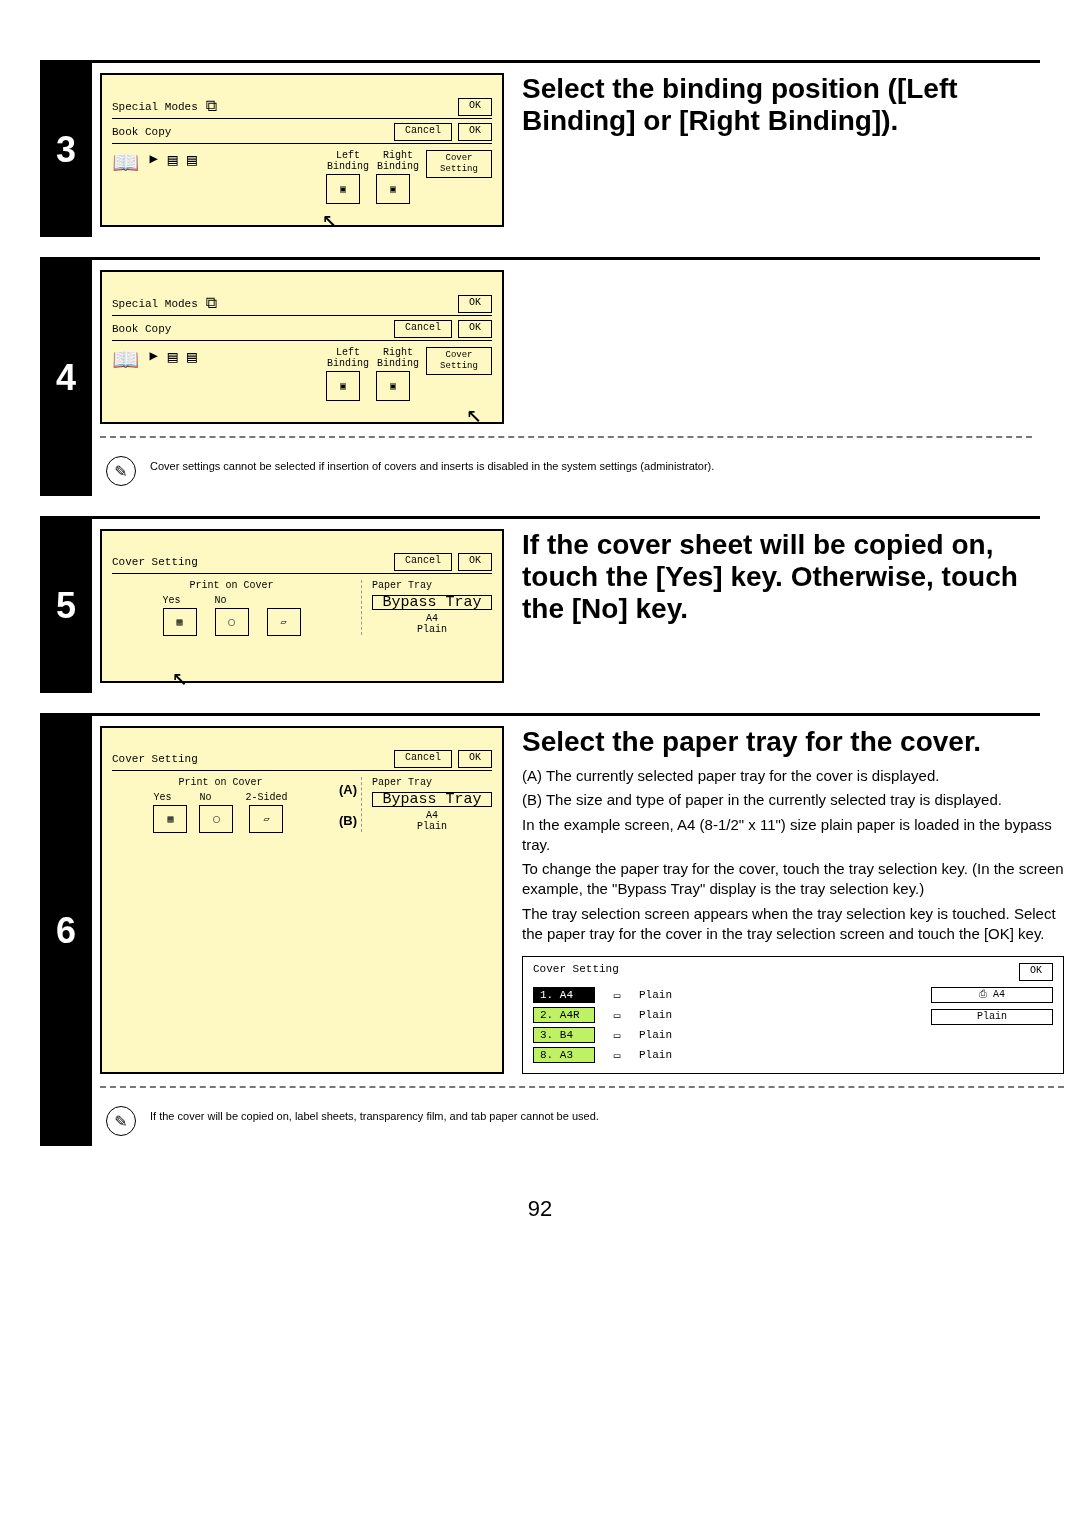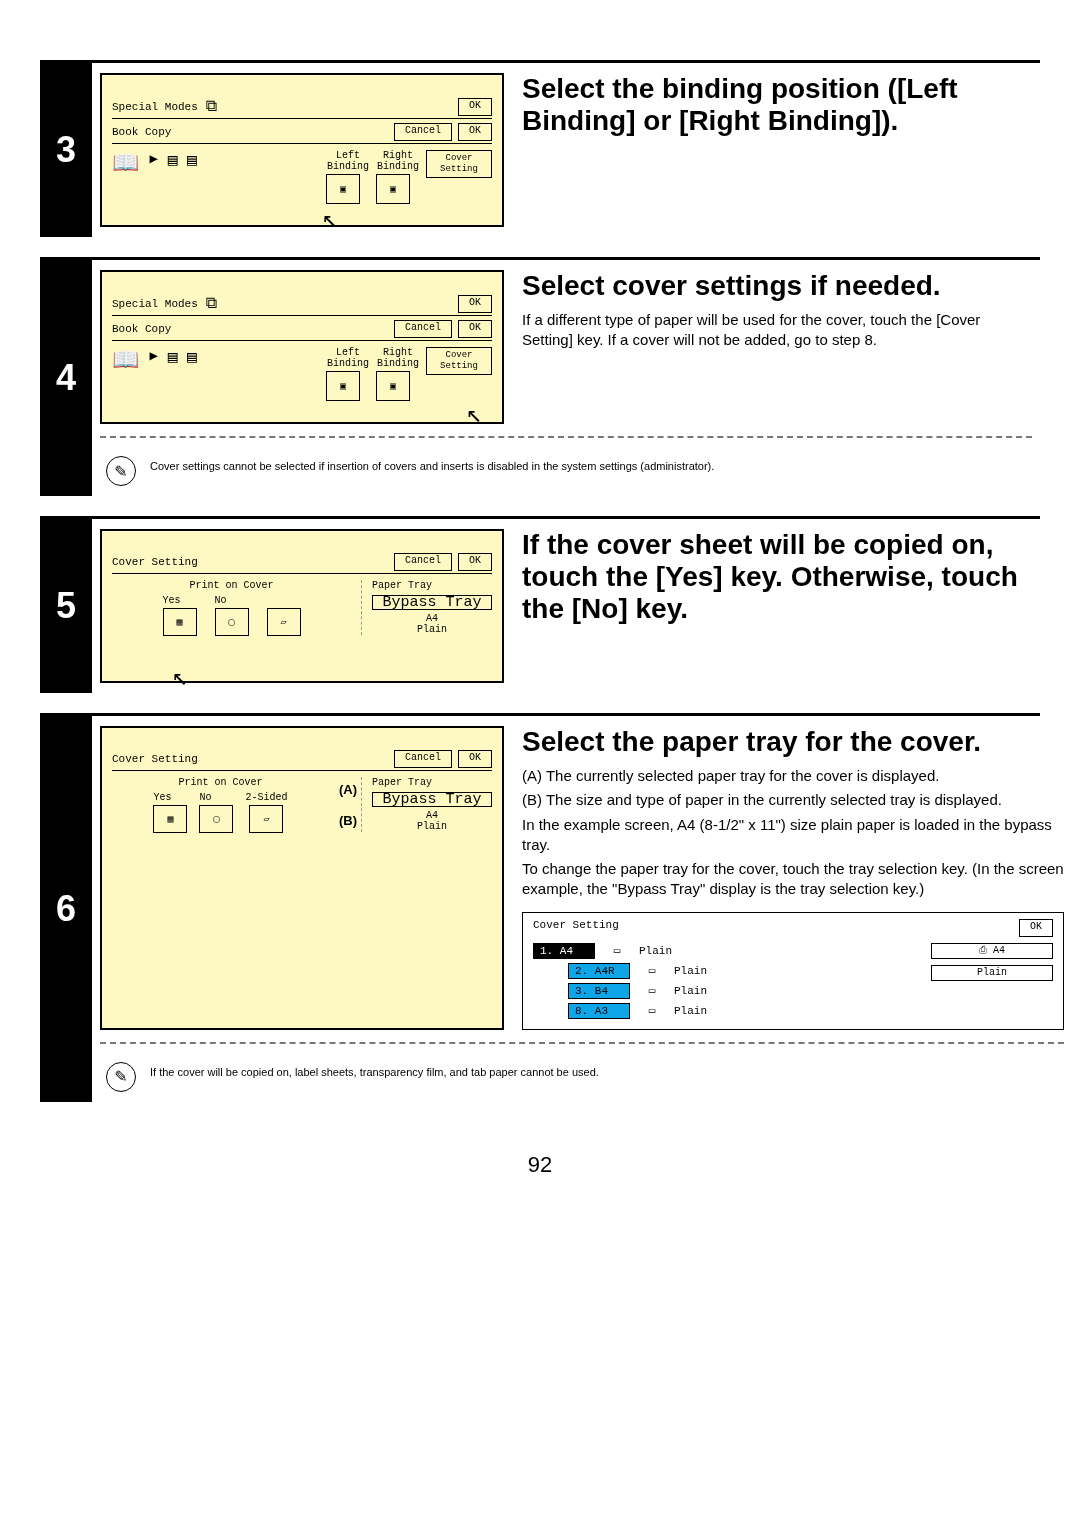--- a/index.html
+++ b/index.html
@@ -193,21 +193,21 @@
     justify-content:space-between;
     margin-bottom:6px;
   }
   .tray-row {
     display:flex;
     align-items:center;
     gap:14px;
     margin-bottom:4px;
   }
   .tray-cell1 { border:1px solid #000; background:#000; color:#fff; padding:1px 6px; width:48px; }
-  .tray-cell1.light { background:#0ea5e9; color:#000;margin-left:35px; }
+  .tray-cell1.light { background:#bef264; color:#000; }
   .tray-icon { width:16px; text-align:center; }
   .tray-big {
     border:1px solid #000;
     width:120px;
     text-align:center;
     font-size:10px;
     line-height:14px;
   }
   .page-num {
     text-align:center;
@@ -300,24 +300,20 @@
                 <div class="icon-box">▣</div>
               </div>
               <div class="bind-col">
                 <div style="white-space:pre-line; width:44px;">Right Binding</div>
                 <div class="icon-box">▣</div>
               </div>
               <div class="cover-setting-btn">Cover Setting</div>
             </div>
           </div>
           <span class="cursor" style="right:20px; bottom:-8px;">↖</span>
-        </div>
-        <div class="explain">
-          <h2>Select cover settings if needed.</h2>
-          <p>If a different type of paper will be used for the cover, touch the [Cover Setting] key. If a cover will not be added, go to step 8.</p>
         </div>
       </div>
       <div class="divider"></div>
       <div class="note-row">
         <div class="note-icon">✎</div>
         <div class="note-text">Cover settings cannot be selected if insertion of covers and inserts is disabled in the system settings (administrator).</div>
       </div>
     </div>
   </div>
 
@@ -412,20 +408,21 @@
               </div>
             </div>
           </div>
         </div>
         <div class="explain">
           <h2>Select the paper tray for the cover.</h2>
           <p>(A) The currently selected paper tray for the cover is displayed.</p>
           <p style="padding-left:0;">(B) The size and type of paper in the currently selected tray is displayed.</p>
           <p>In the example screen, A4 (8-1/2" x 11") size plain paper is loaded in the bypass tray.</p>
           <p>To change the paper tray for the cover, touch the tray selection key. (In the screen example, the "Bypass Tray" display is the tray selection key.)</p>
+          <p>The tray selection screen appears when the tray selection key is touched. Select the paper tray for the cover in the tray selection screen and touch the [OK] key.</p>
 
           <div class="tray-table">
             <div class="hdr">
               <span>Cover Setting</span>
               <span class="btn-soft">OK</span>
             </div>
             <div style="display:flex; gap:20px;">
               <div style="flex:1;">
                 <div class="tray-row">
                   <span class="tray-cell1">1. A4</span>

